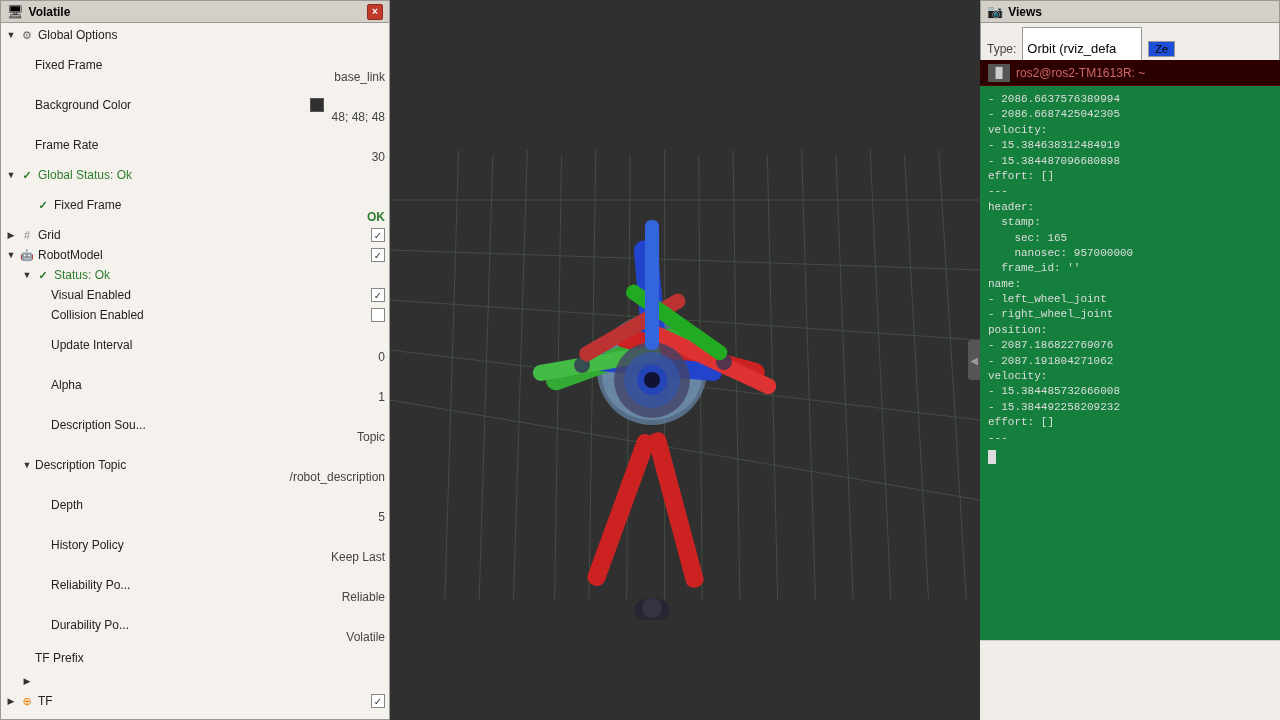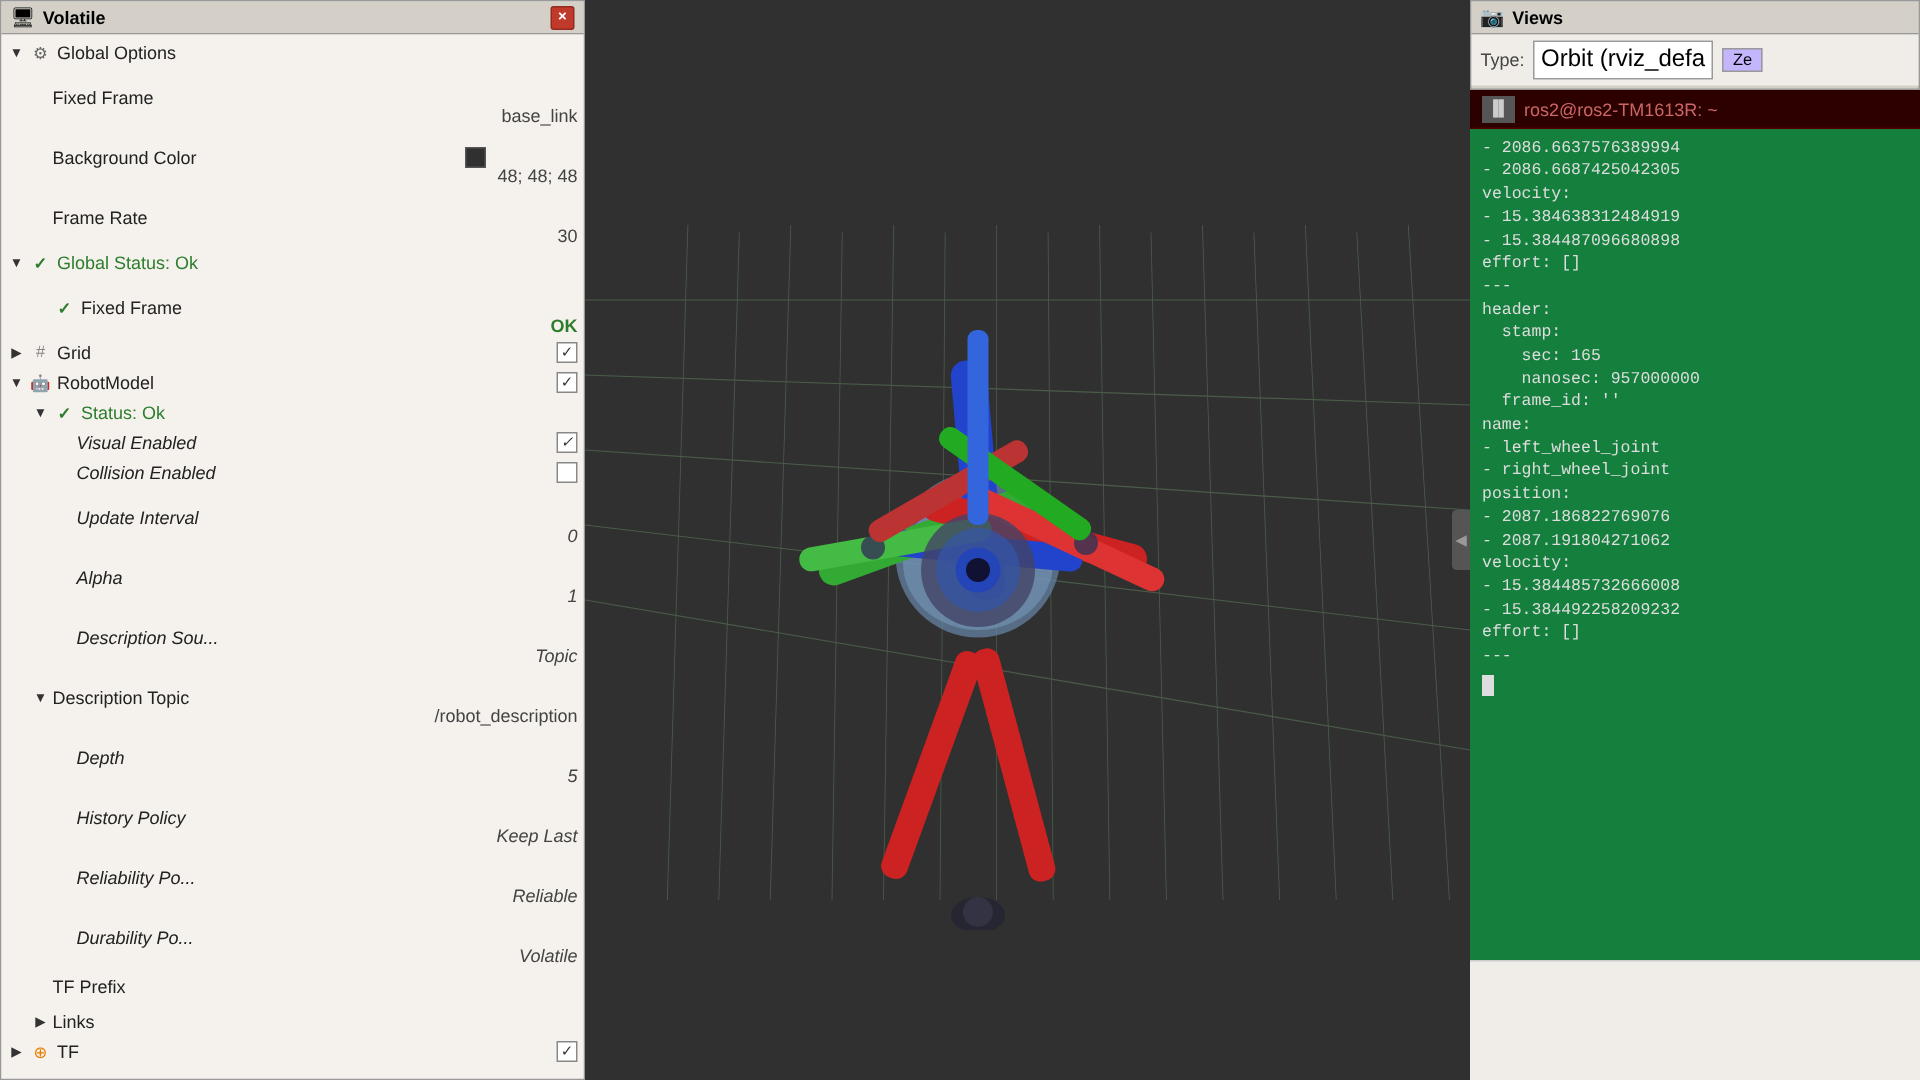--- a/index.html
+++ b/index.html
@@ -51,21 +51,21 @@
     .tree-item {
       display: flex;
       align-items: center;
       padding: 1px 4px;
       min-height: 20px;
       cursor: default;
     }
 
     .indent-0 { padding-left: 4px; }
     .indent-1 { padding-left: 20px; }
-    .indent-2 { padding-left: 36px; font-style: italic; }
+    .indent-2 { padding-left: 36px; }
 
     .expand-arrow {
       width: 12px;
       height: 12px;
       display: inline-flex;
       align-items: center;
       justify-content: center;
       font-size: 9px;
       margin-right: 2px;
       color: #333;
@@ -169,26 +169,26 @@
       padding: 4px 6px;
       display: flex;
       align-items: center;
       gap: 6px;
       background: #f0ede8;
     }
     .type-label { color: #444; }
     .type-value {
       background: white;
       border: 1px solid #999;
-      padding: 3px 4px;
-      font-size: 16px;
+      padding: 13px 4px;
+      font-size: 13px;
       min-width: 120px;
     }
     .ze-btn {
-      background: #c4b5fd;
+      background: #1d4ed8;
       border: 1px solid #999;
       padding: 1px 6px;
       font-size: 11px;
       cursor: pointer;
     }
 
     
     #terminal-panel {
       flex: 1;
       background: #1a0000;
@@ -386,21 +386,20 @@
     </div>
 
     <div class="tree-item indent-1">
       <span class="expand-arrow leaf"></span>
       <span class="item-label">TF Prefix</span>
       <span class="item-value"></span>
     </div>
 
     <div class="tree-item indent-1">
       <span class="expand-arrow collapsed"></span>
-      <span class="item-label">Links</span>
     </div>
 
     <div class="tree-item indent-0">
       <span class="expand-arrow collapsed"></span>
       <span class="item-icon icon-tf">⊕</span>
       <span class="item-label">TF</span>
       <div class="checkbox-item checkbox-checked"></div>
     </div>
 
   </div>

